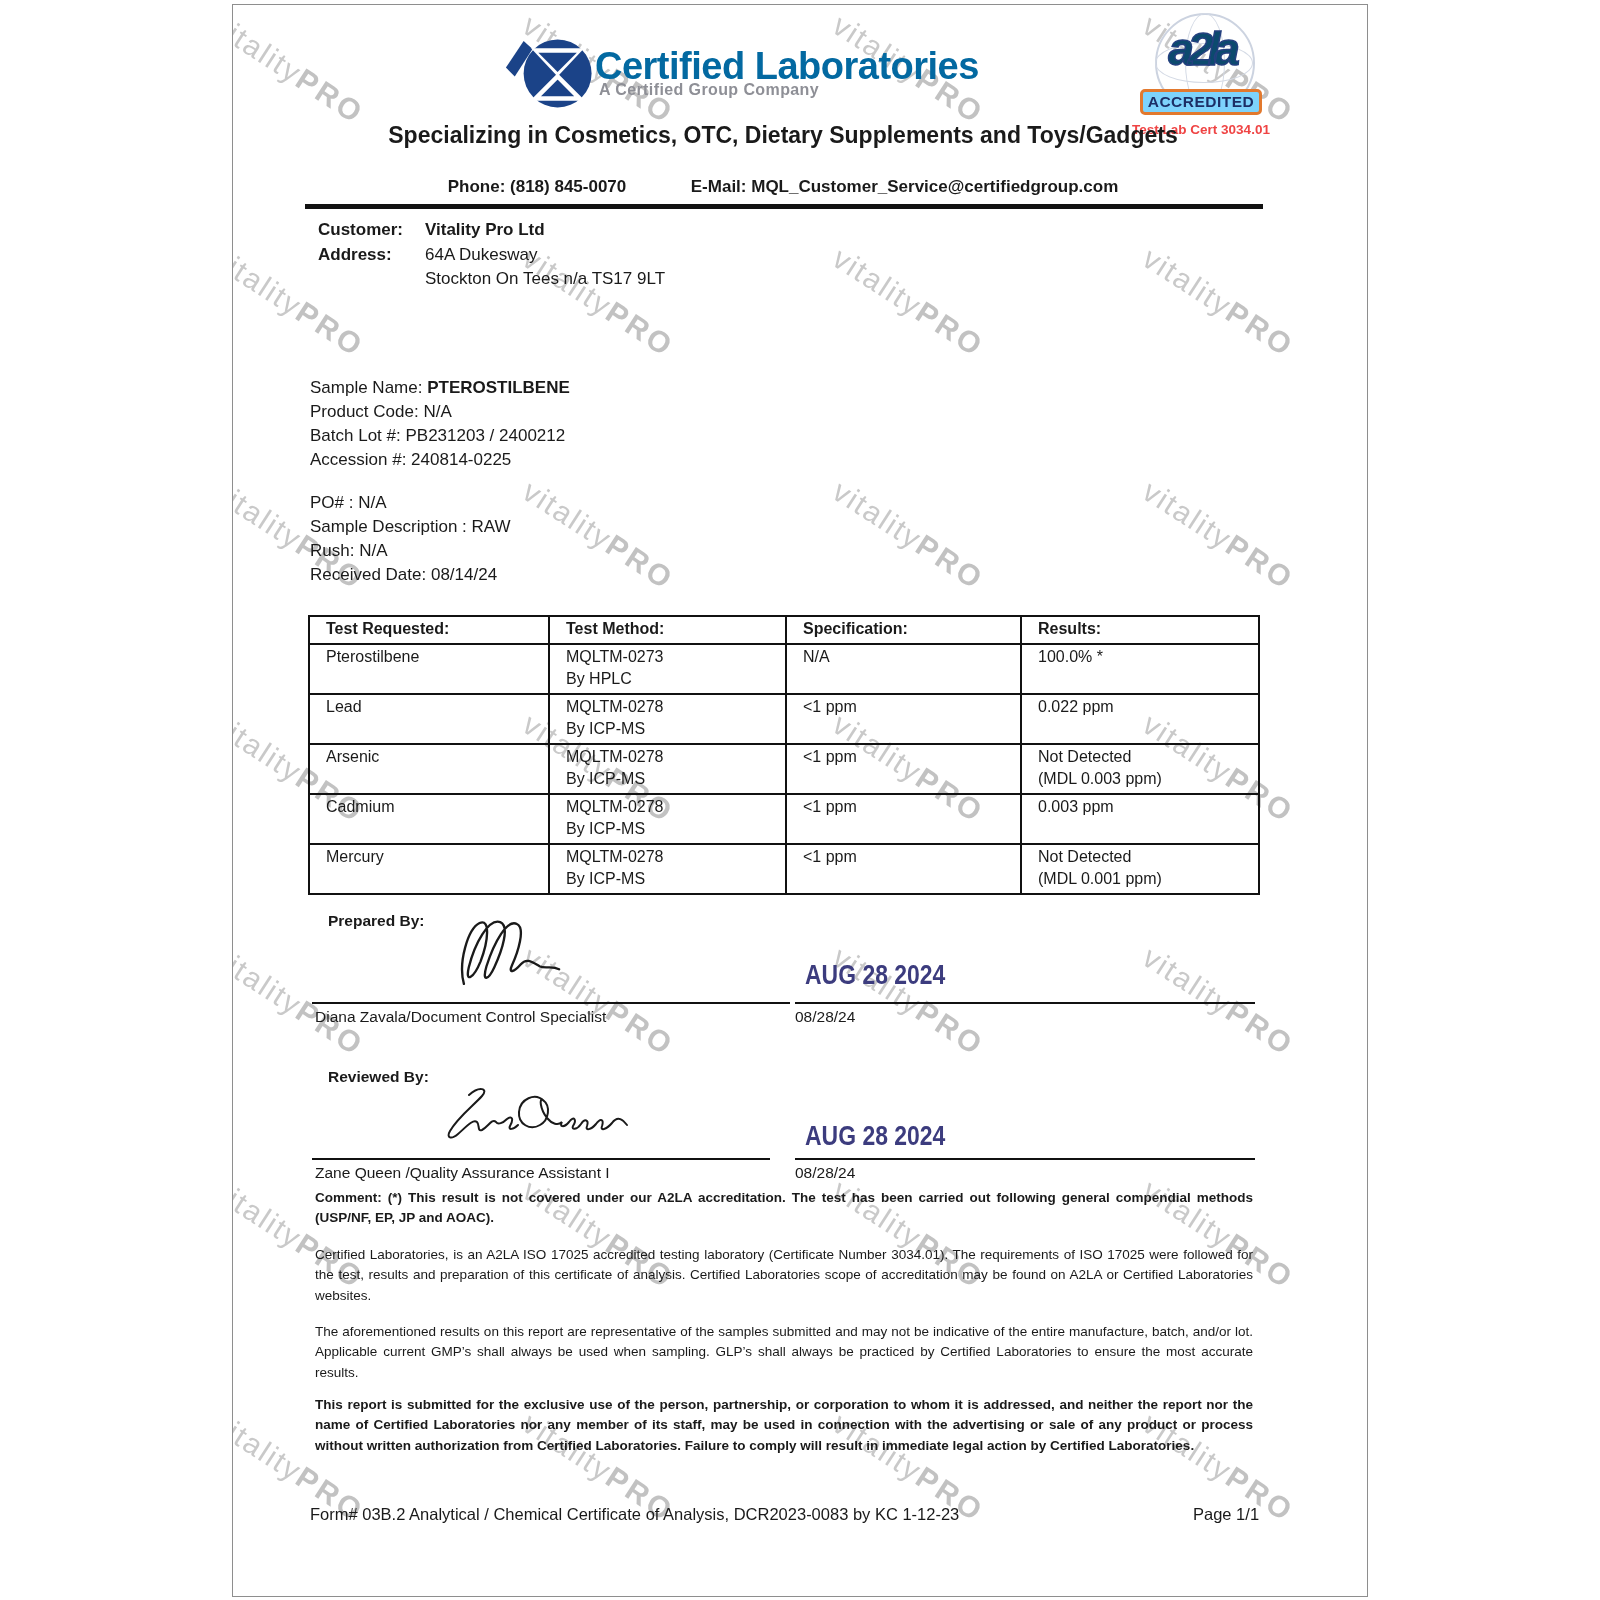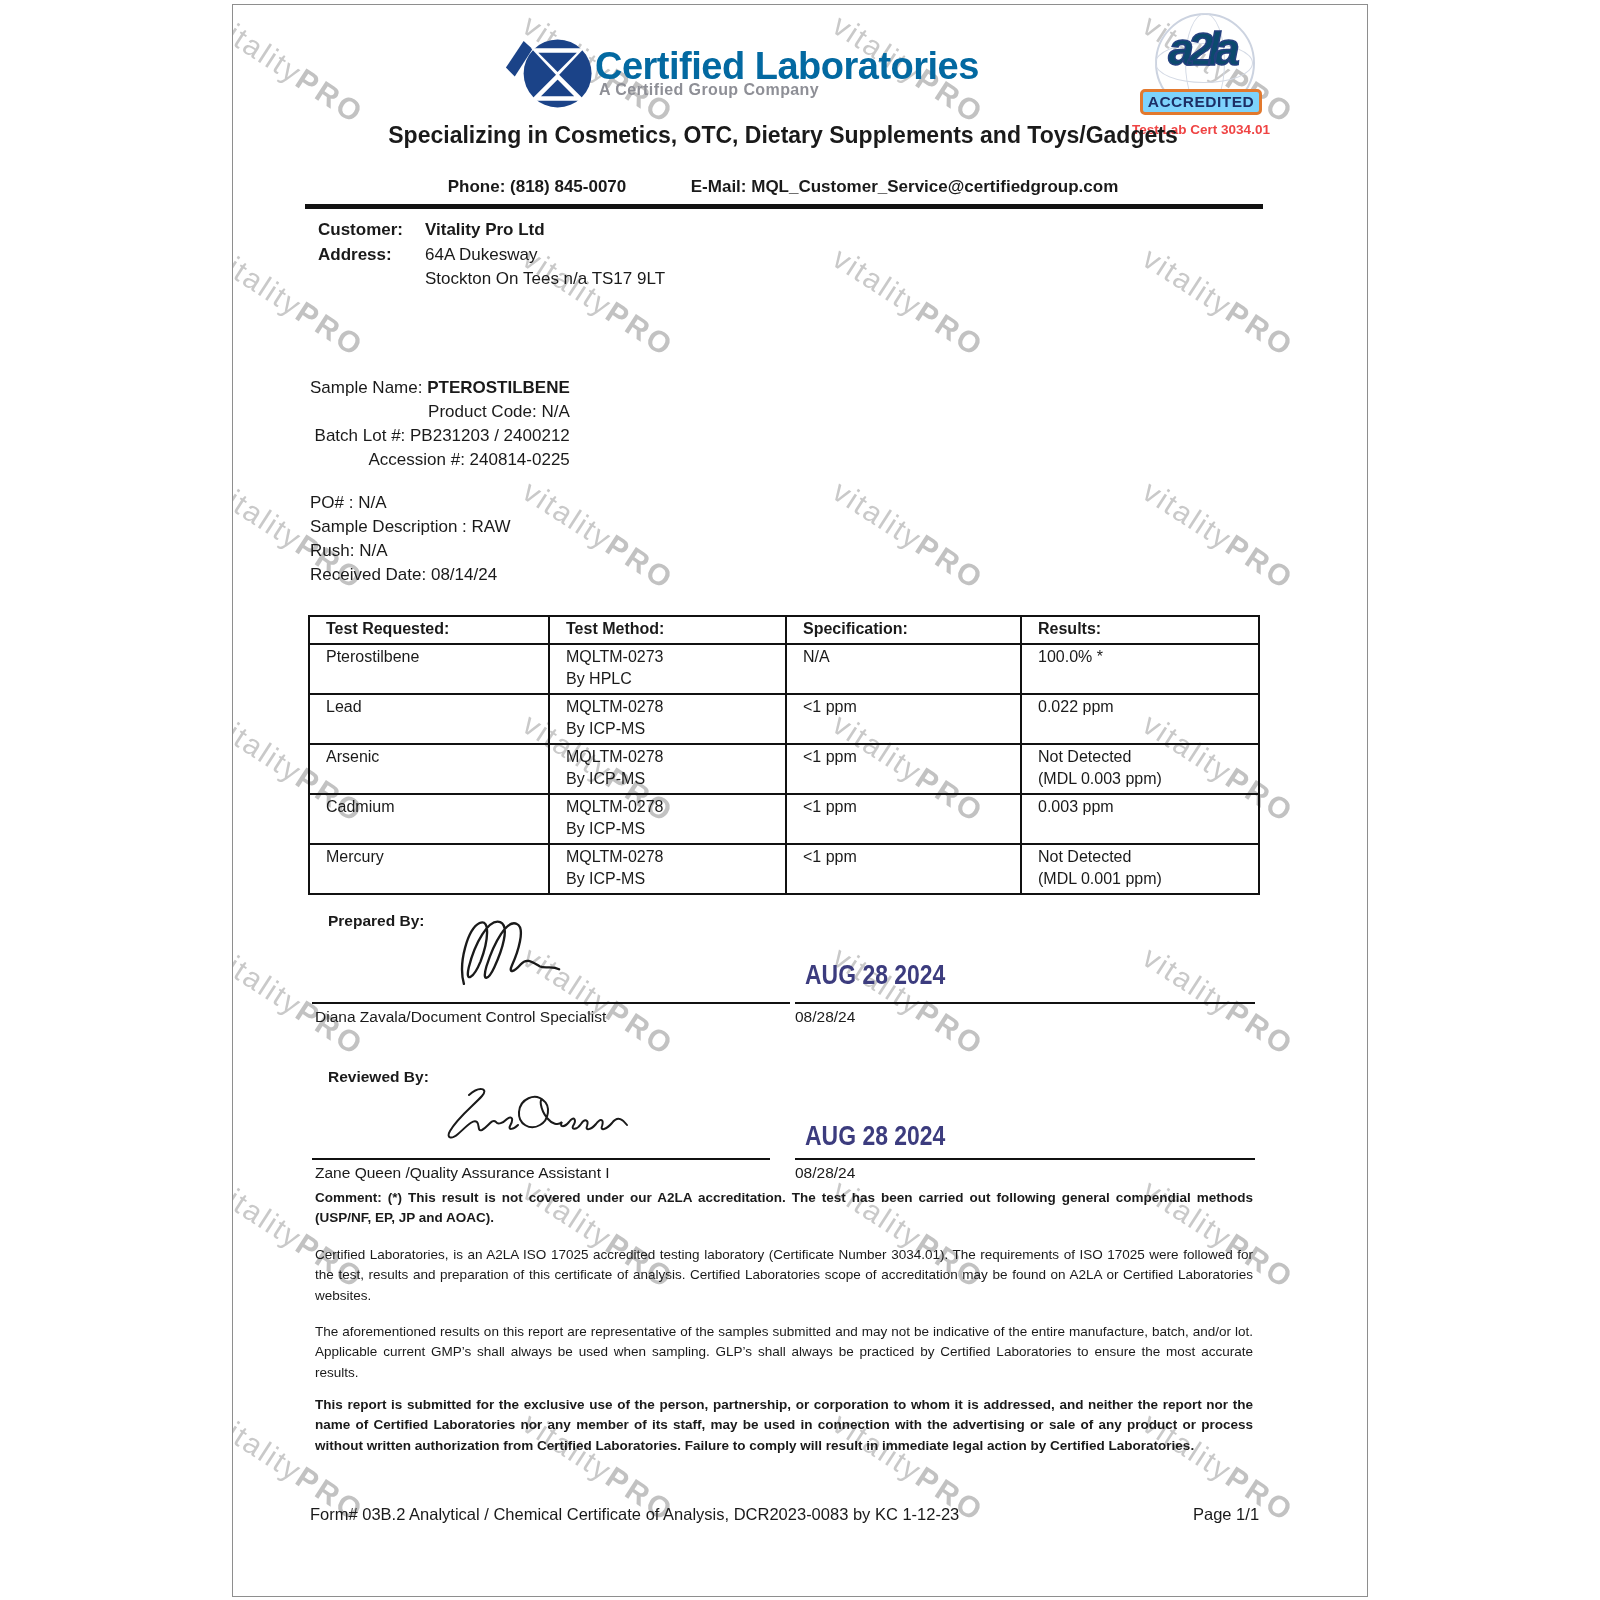--- a/index.html
+++ b/index.html
@@ -31,21 +31,21 @@
 
   
   .cust-label1{left:85px;top:215px;font-size:17px;font-weight:700;}
   .cust-name{left:192px;top:215px;font-size:17px;font-weight:700;}
   .cust-label2{left:85px;top:240px;font-size:17px;font-weight:700;}
   .cust-addr1{left:192px;top:240px;font-size:17px;}
   .cust-addr2{left:192px;top:264px;font-size:17px;}
   .doc-title{left:0;top:316px;width:1100px;text-align:center;font-weight:700;font-size:19.5px;}
 
   
-  .sample1{left:77px;top:371px;font-size:17px;line-height:24px;text-align:right;}
+  .sample1{left:77px;top:371px;font-size:17px;line-height:24px;}
   .sample2{left:77px;top:486px;font-size:17px;line-height:24px;}
   .bold{font-weight:700;}
 
   
   .coa-table{position:absolute;left:75px;top:610px;width:950px;border-collapse:collapse;table-layout:fixed;font-size:16px;}
   .coa-table th,.coa-table td{border:2px solid #111;padding:1px 16px;text-align:left;vertical-align:top;line-height:22px;overflow:hidden;}
   .coa-table th{font-weight:700;height:24px;}
   .coa-table td{font-weight:400;height:46px;}
 
   

